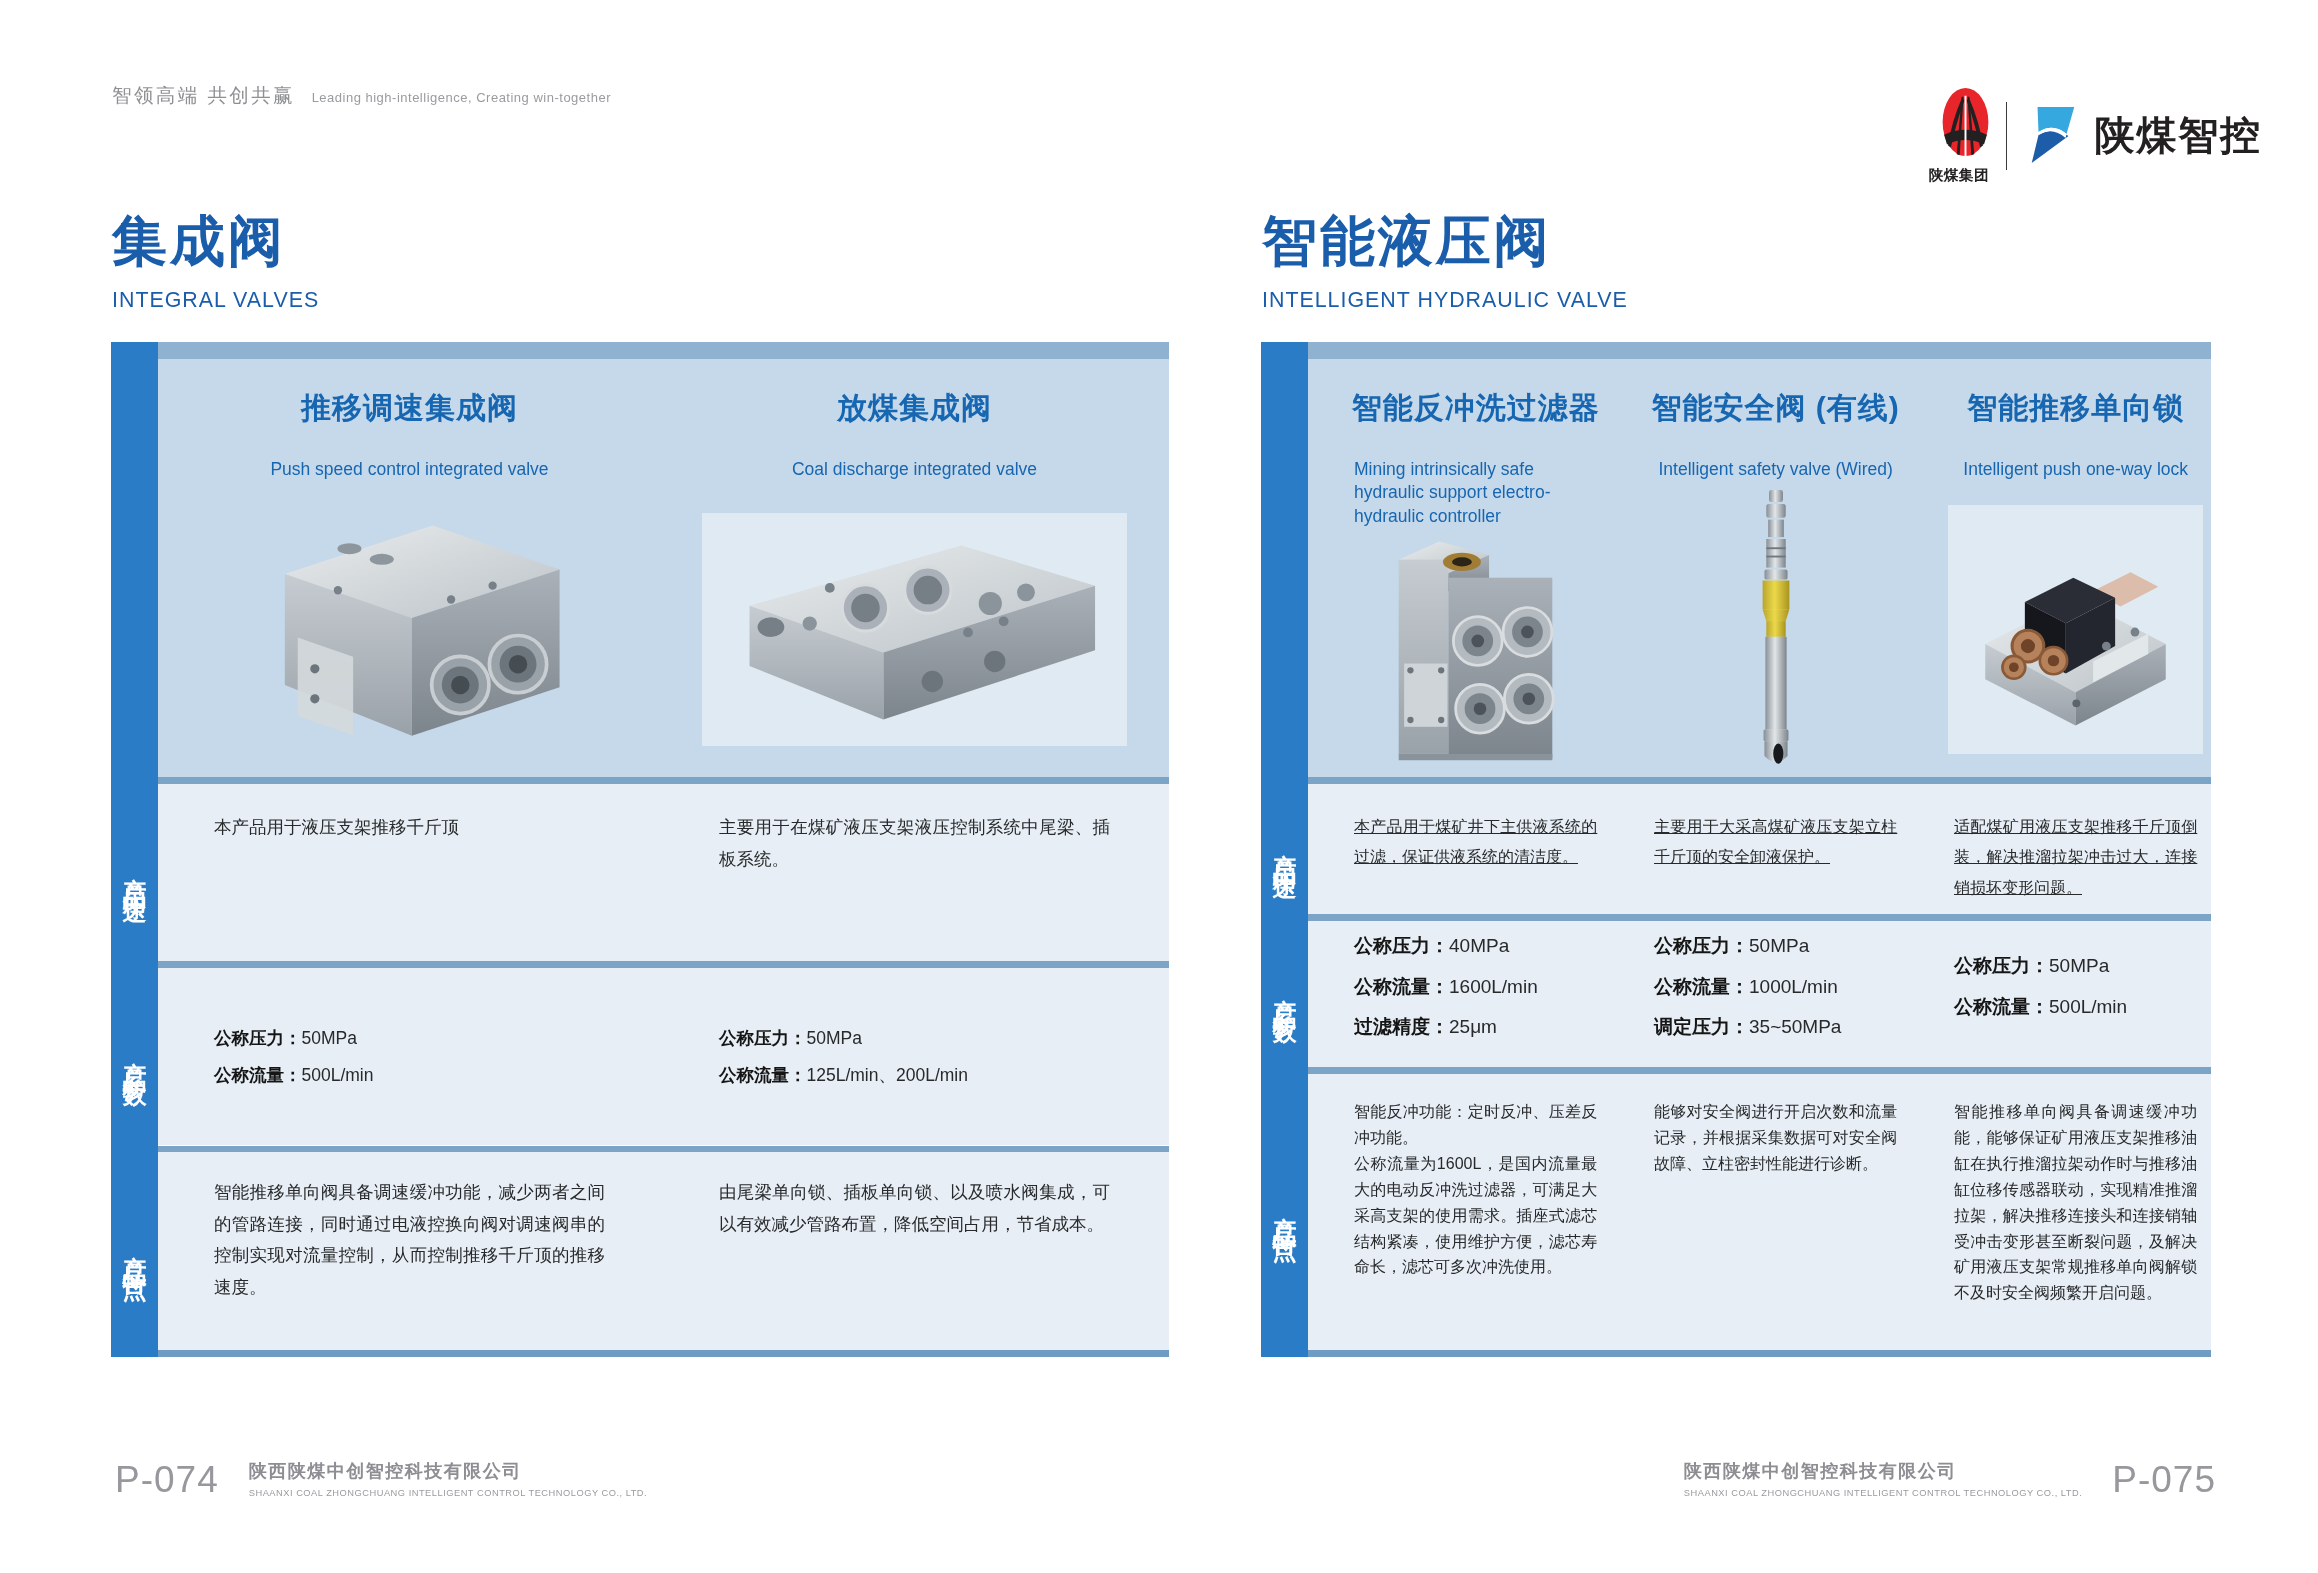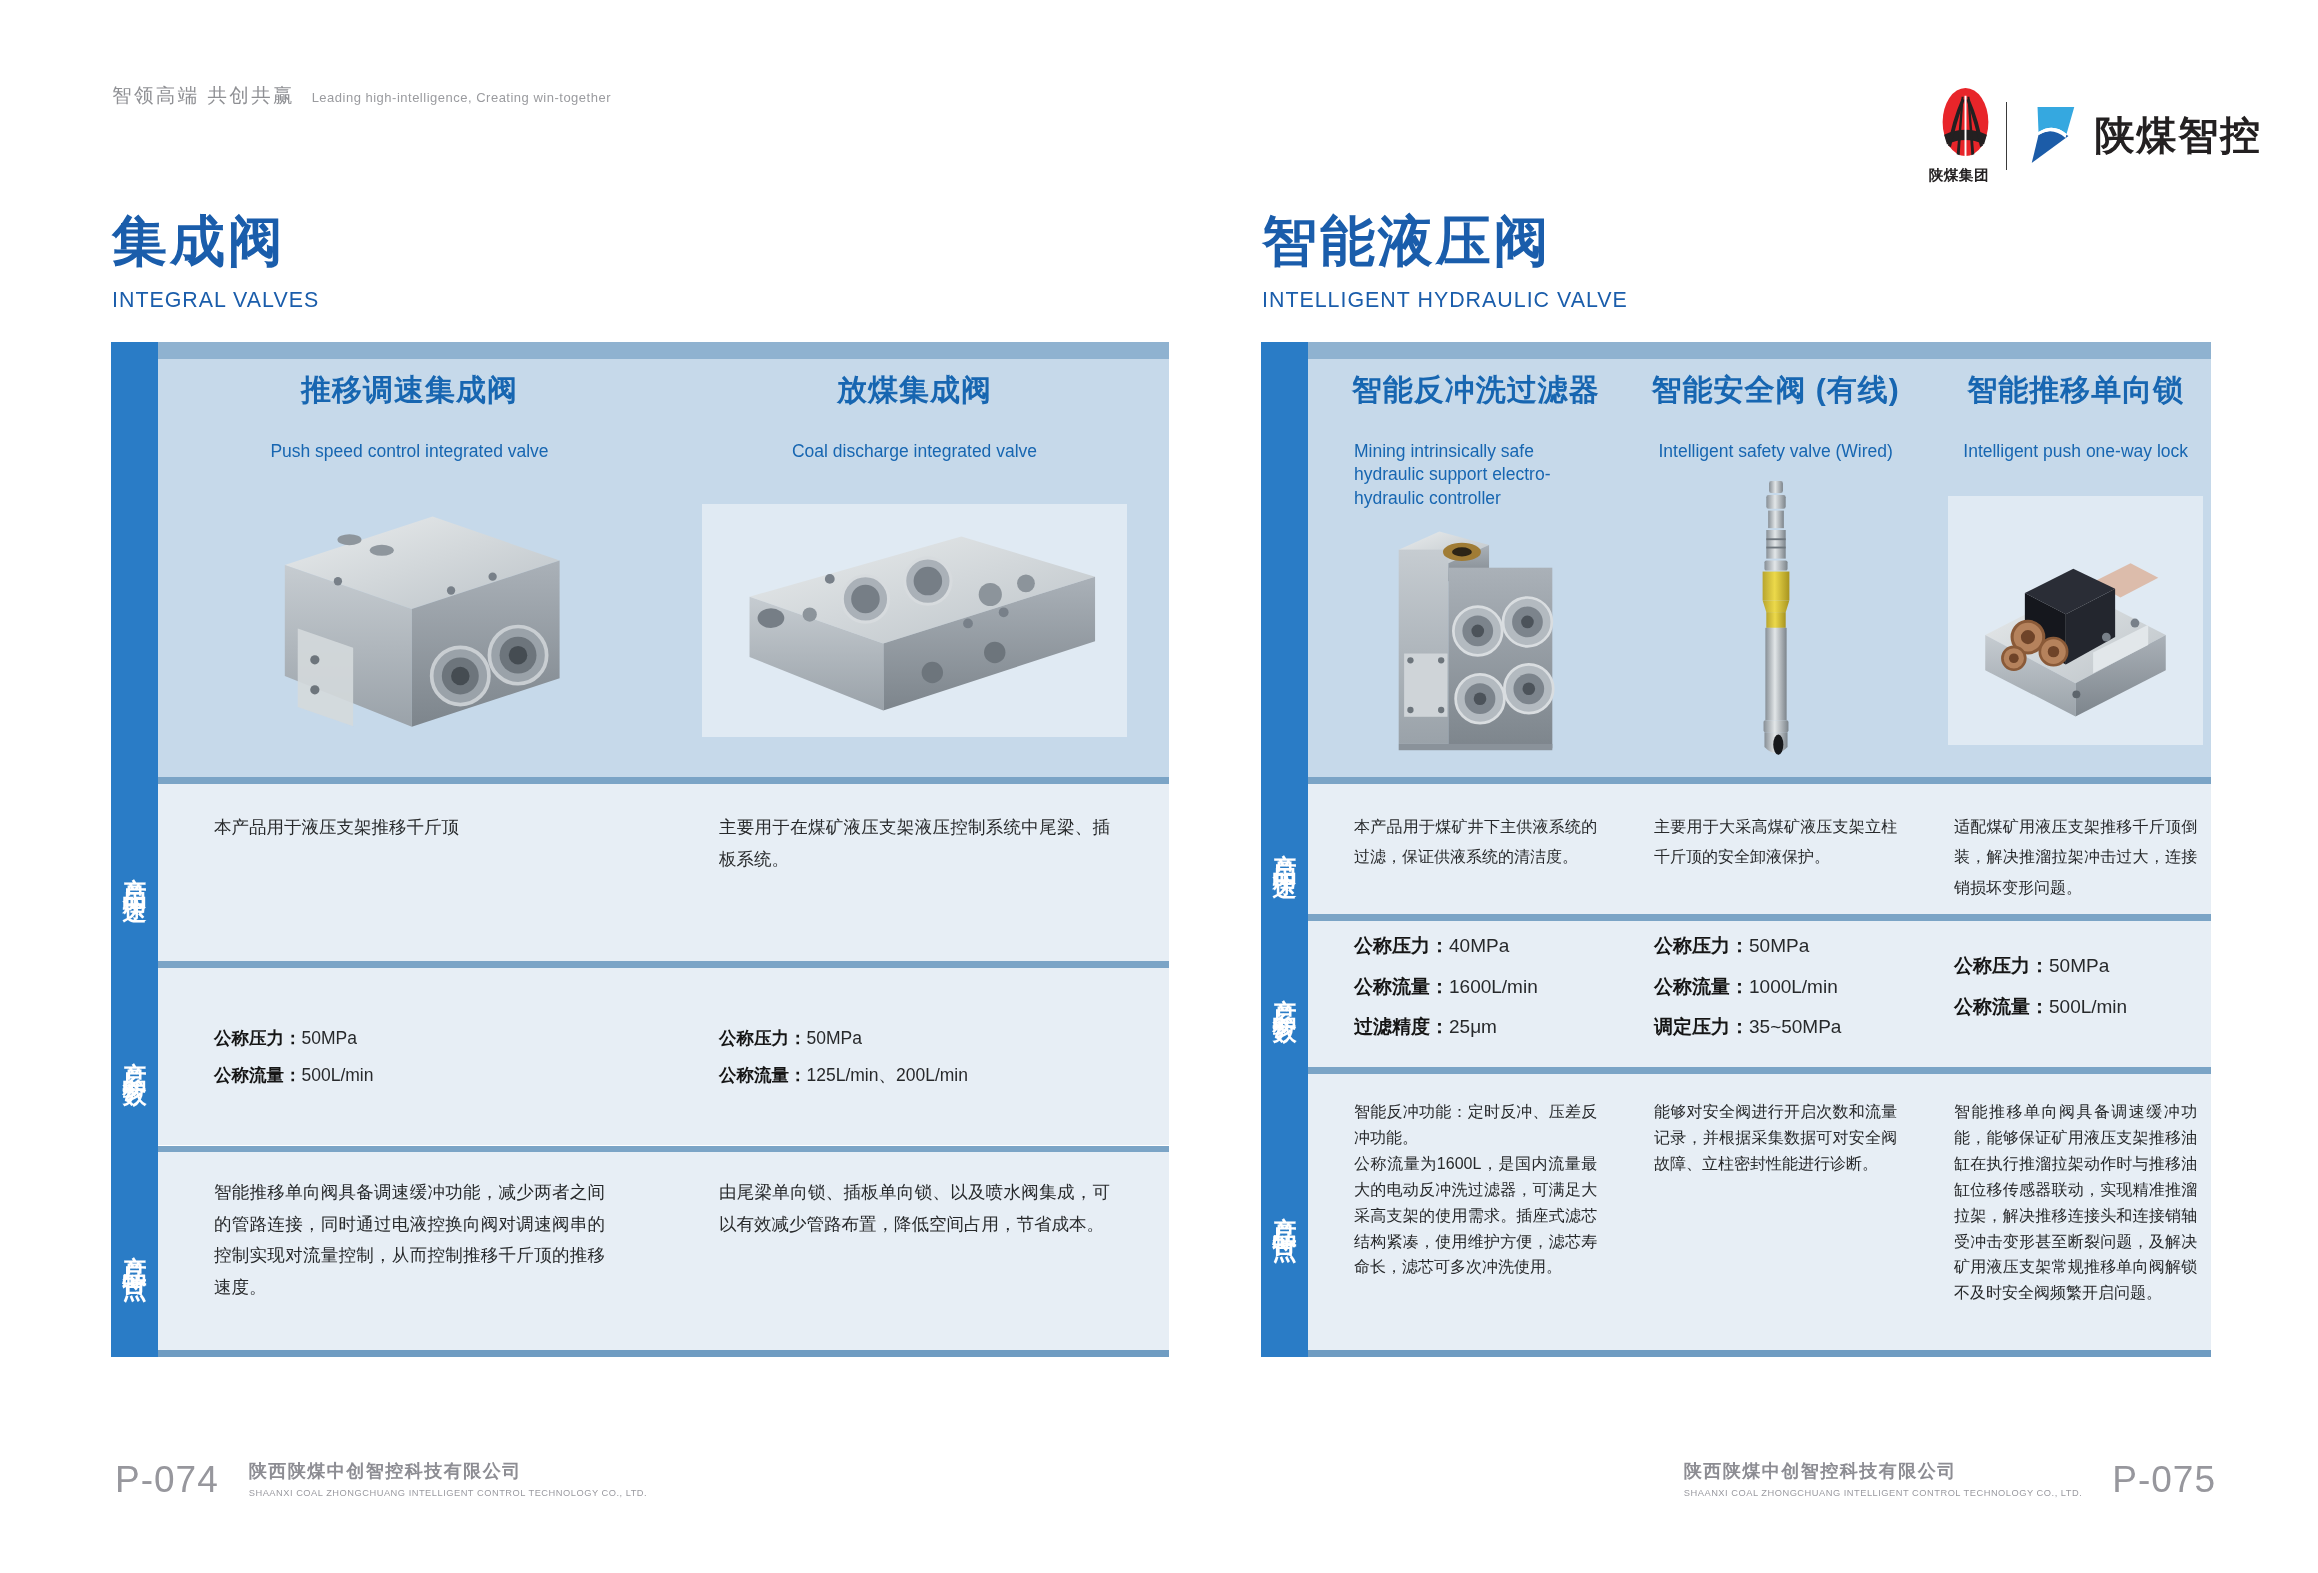--- a/index.html
+++ b/index.html
@@ -34,38 +34,38 @@
   .band { position:absolute; left:47px; right:0; }
   .strip      { top:0;     height:16.6px; background:#8fb2d0; }
   .bottomband { top:1008px; height:7.3px; background:#6f9cc2; }
   .sep        { height:6.8px; background:#7ba4c6; }
   .display    { background:#c6d9ea; top:16.6px; height:419px; display:flex; }
   .rowband    { background:#e7eef5; display:flex; }
 
   #panel-left  .sep1{top:435px;} #panel-left  .row1{top:442px;height:177px;}
   #panel-left  .sep2{top:619px;} #panel-left  .row2{top:626px;height:177px;}
   #panel-left  .sep3{top:804px;} #panel-left  .row3{top:810px;height:198px;}
-  #panel-right .sep1{top:435px;} #panel-right .row1{top:442px;height:155px;}
+  #panel-right .sep1{top:435px;} #panel-right .row1{top:442px;height:155px;text-decoration:underline;}
   #panel-right .sep2{top:572px;} #panel-right .row2{top:579px;height:146px;}
   #panel-right .sep3{top:725px;} #panel-right .row3{top:732px;height:276px;}
 
   .sidebar { position:absolute; left:0; top:0; width:47px; height:1015px; background:#2a7cc6; }
   .side-label { position:absolute; left:0; width:47px; display:flex; align-items:center; justify-content:center;
                 color:#fff; font-size:24px; font-weight:700; writing-mode:vertical-rl; text-orientation:upright;
                 letter-spacing:6.8px; }
   #panel-left  .sl1{top:442px;height:177px;} #panel-left  .sl2{top:626px;height:177px;} #panel-left  .sl3{top:810px;height:198px;}
   #panel-right .sl1{top:442px;height:130px;} #panel-right .sl2{top:579px;height:146px;} #panel-right .sl3{top:732px;height:276px;}
 
   
   #panel-left  .col { width:505px; flex:0 0 auto; }
   #panel-right .col { width:300px;  flex:0 0 auto; }
   #panel-left  .col { padding-left:56px; padding-right:58px; }
   #panel-right .col { padding-left:46px;  padding-right:10.7px; }
 
-  .display .col { display:flex; flex-direction:column; align-items:center; padding-top:11px; }
+  .display .col { display:flex; flex-direction:column; align-items:center; padding-top:29px; }
   .prod-name { font-size:30px; font-weight:800; color:#1766b1; letter-spacing:1px; text-align:center; white-space:nowrap; }
   .prod-sub  { font-size:17.5px; color:#1766b1; margin-top:29px; text-align:left; line-height:1.35; max-width:273px; }
   #panel-left .prod-sub { max-width:390px; }
   .img-wrap { flex:1; display:flex; align-items:center; justify-content:center; width:100%; }
   .photo-bg { background:rgba(255,255,255,.45); padding:8.8px 12.7px; }
 
   
   #panel-left  .rowband p  { font-size:17.5px; line-height:1.8; text-align:justify; color:#27292b; }
   #panel-right .rowband p  { font-size:16px; line-height:1.62; text-align:justify; color:#27292b; }
   #panel-right .row1 p { line-height:1.9; }

